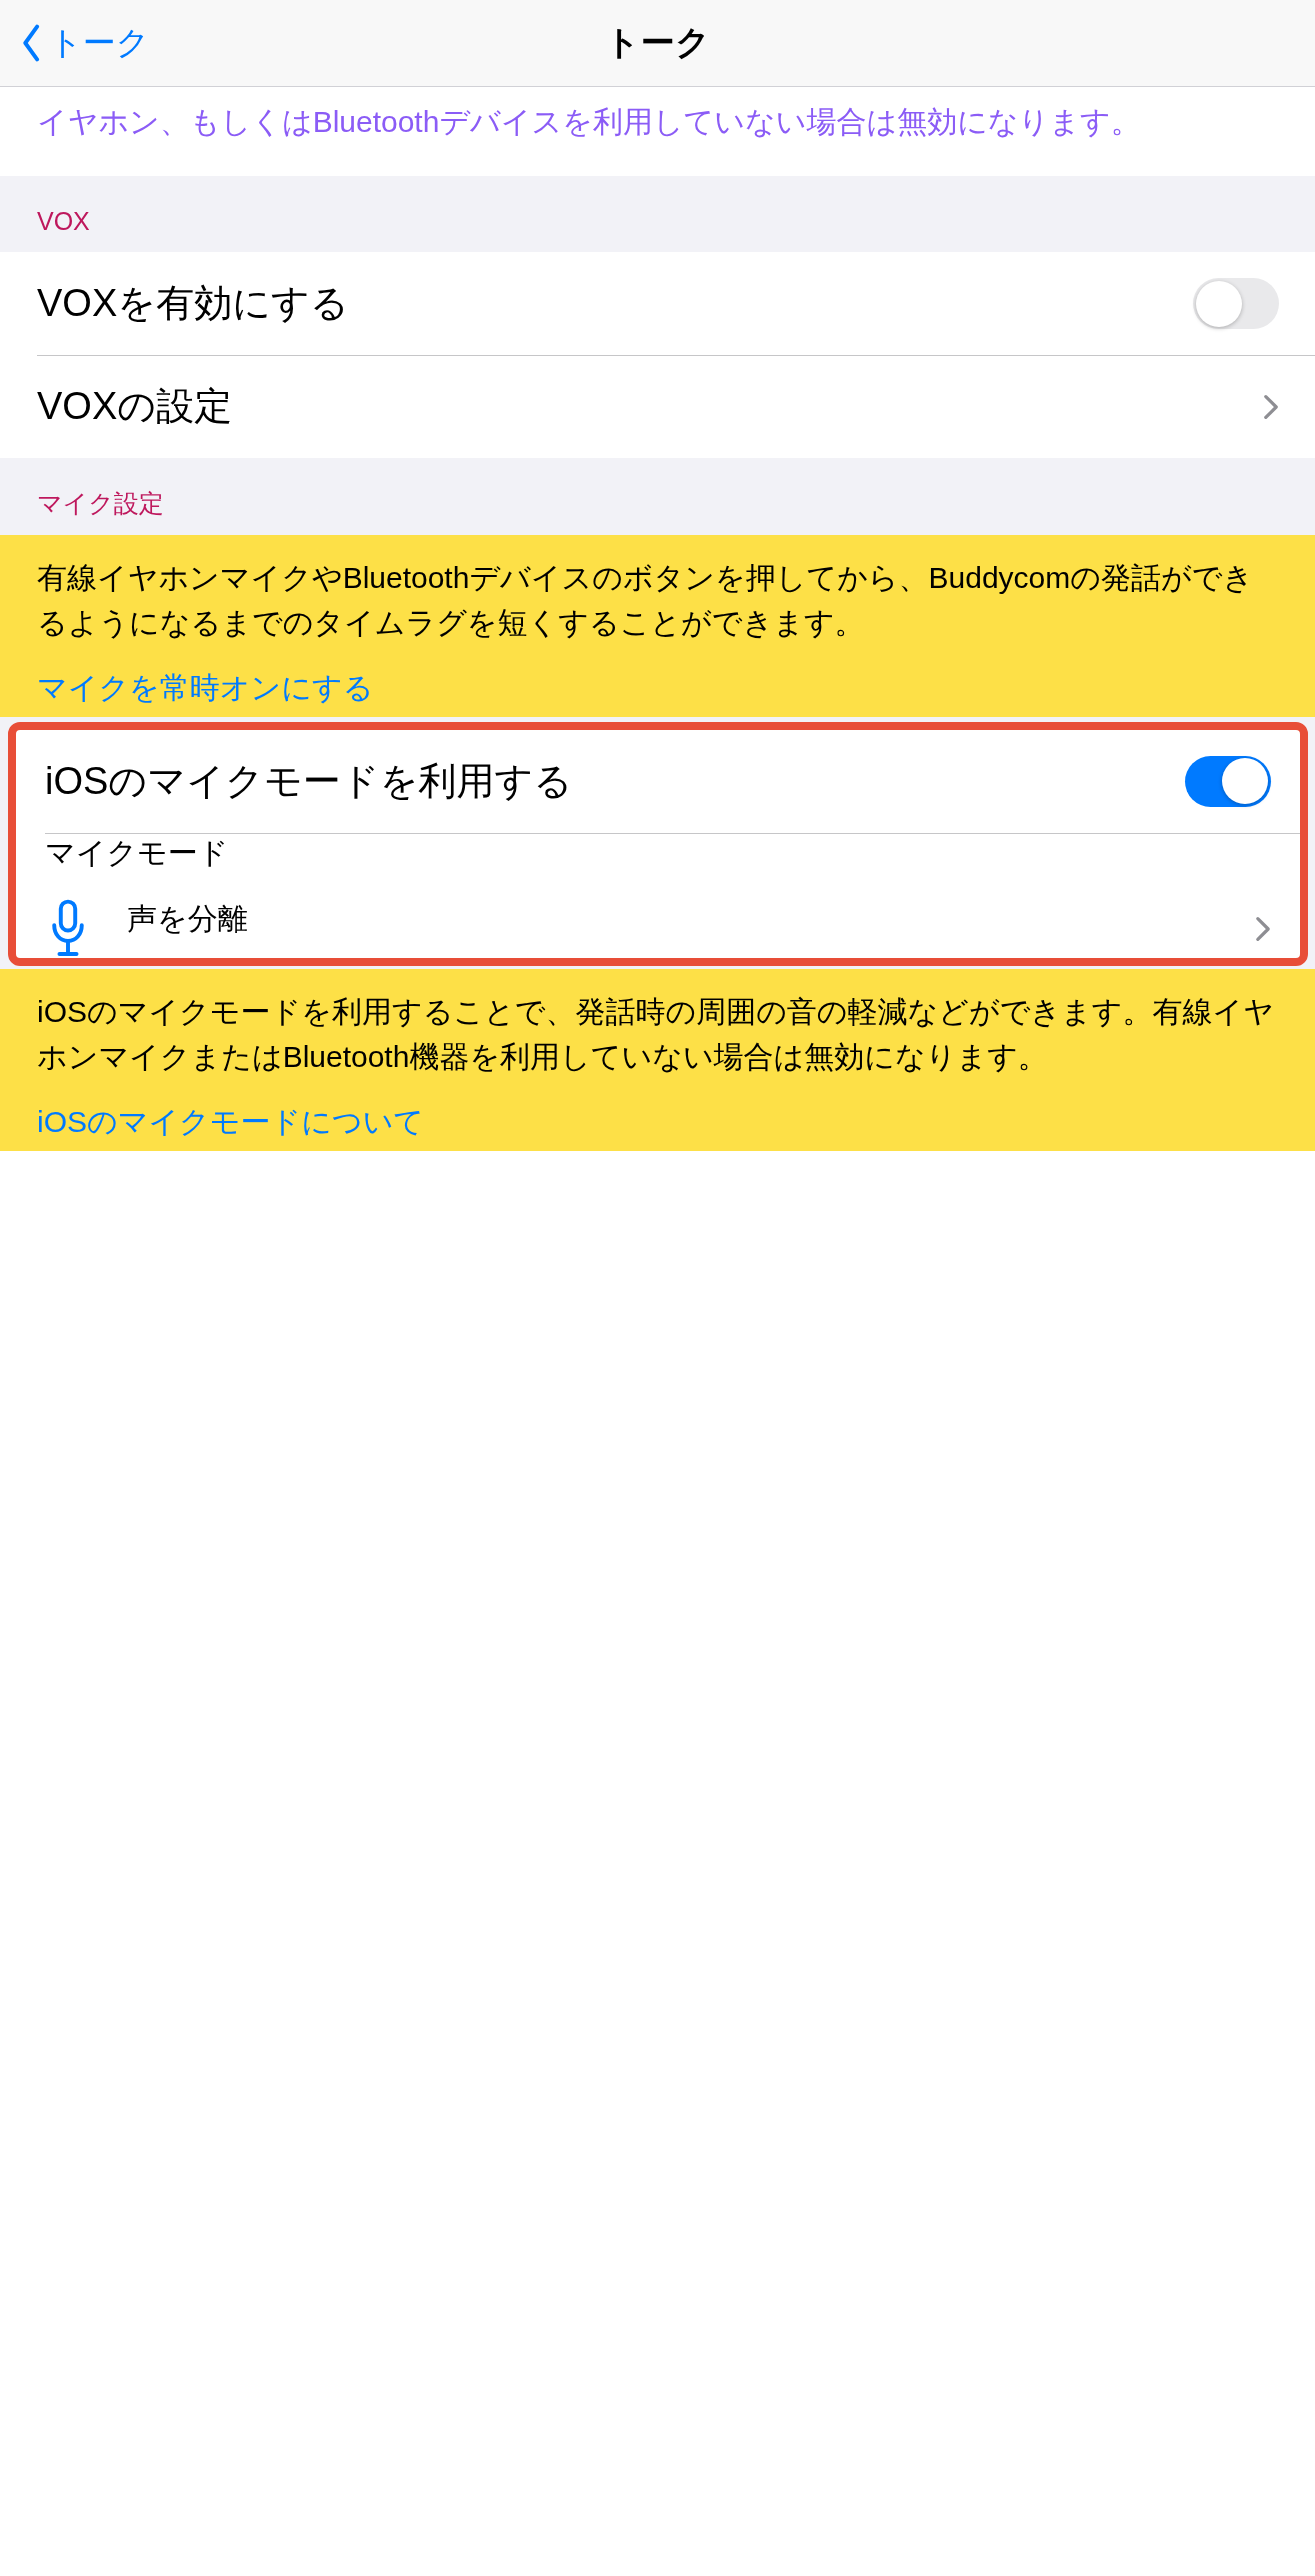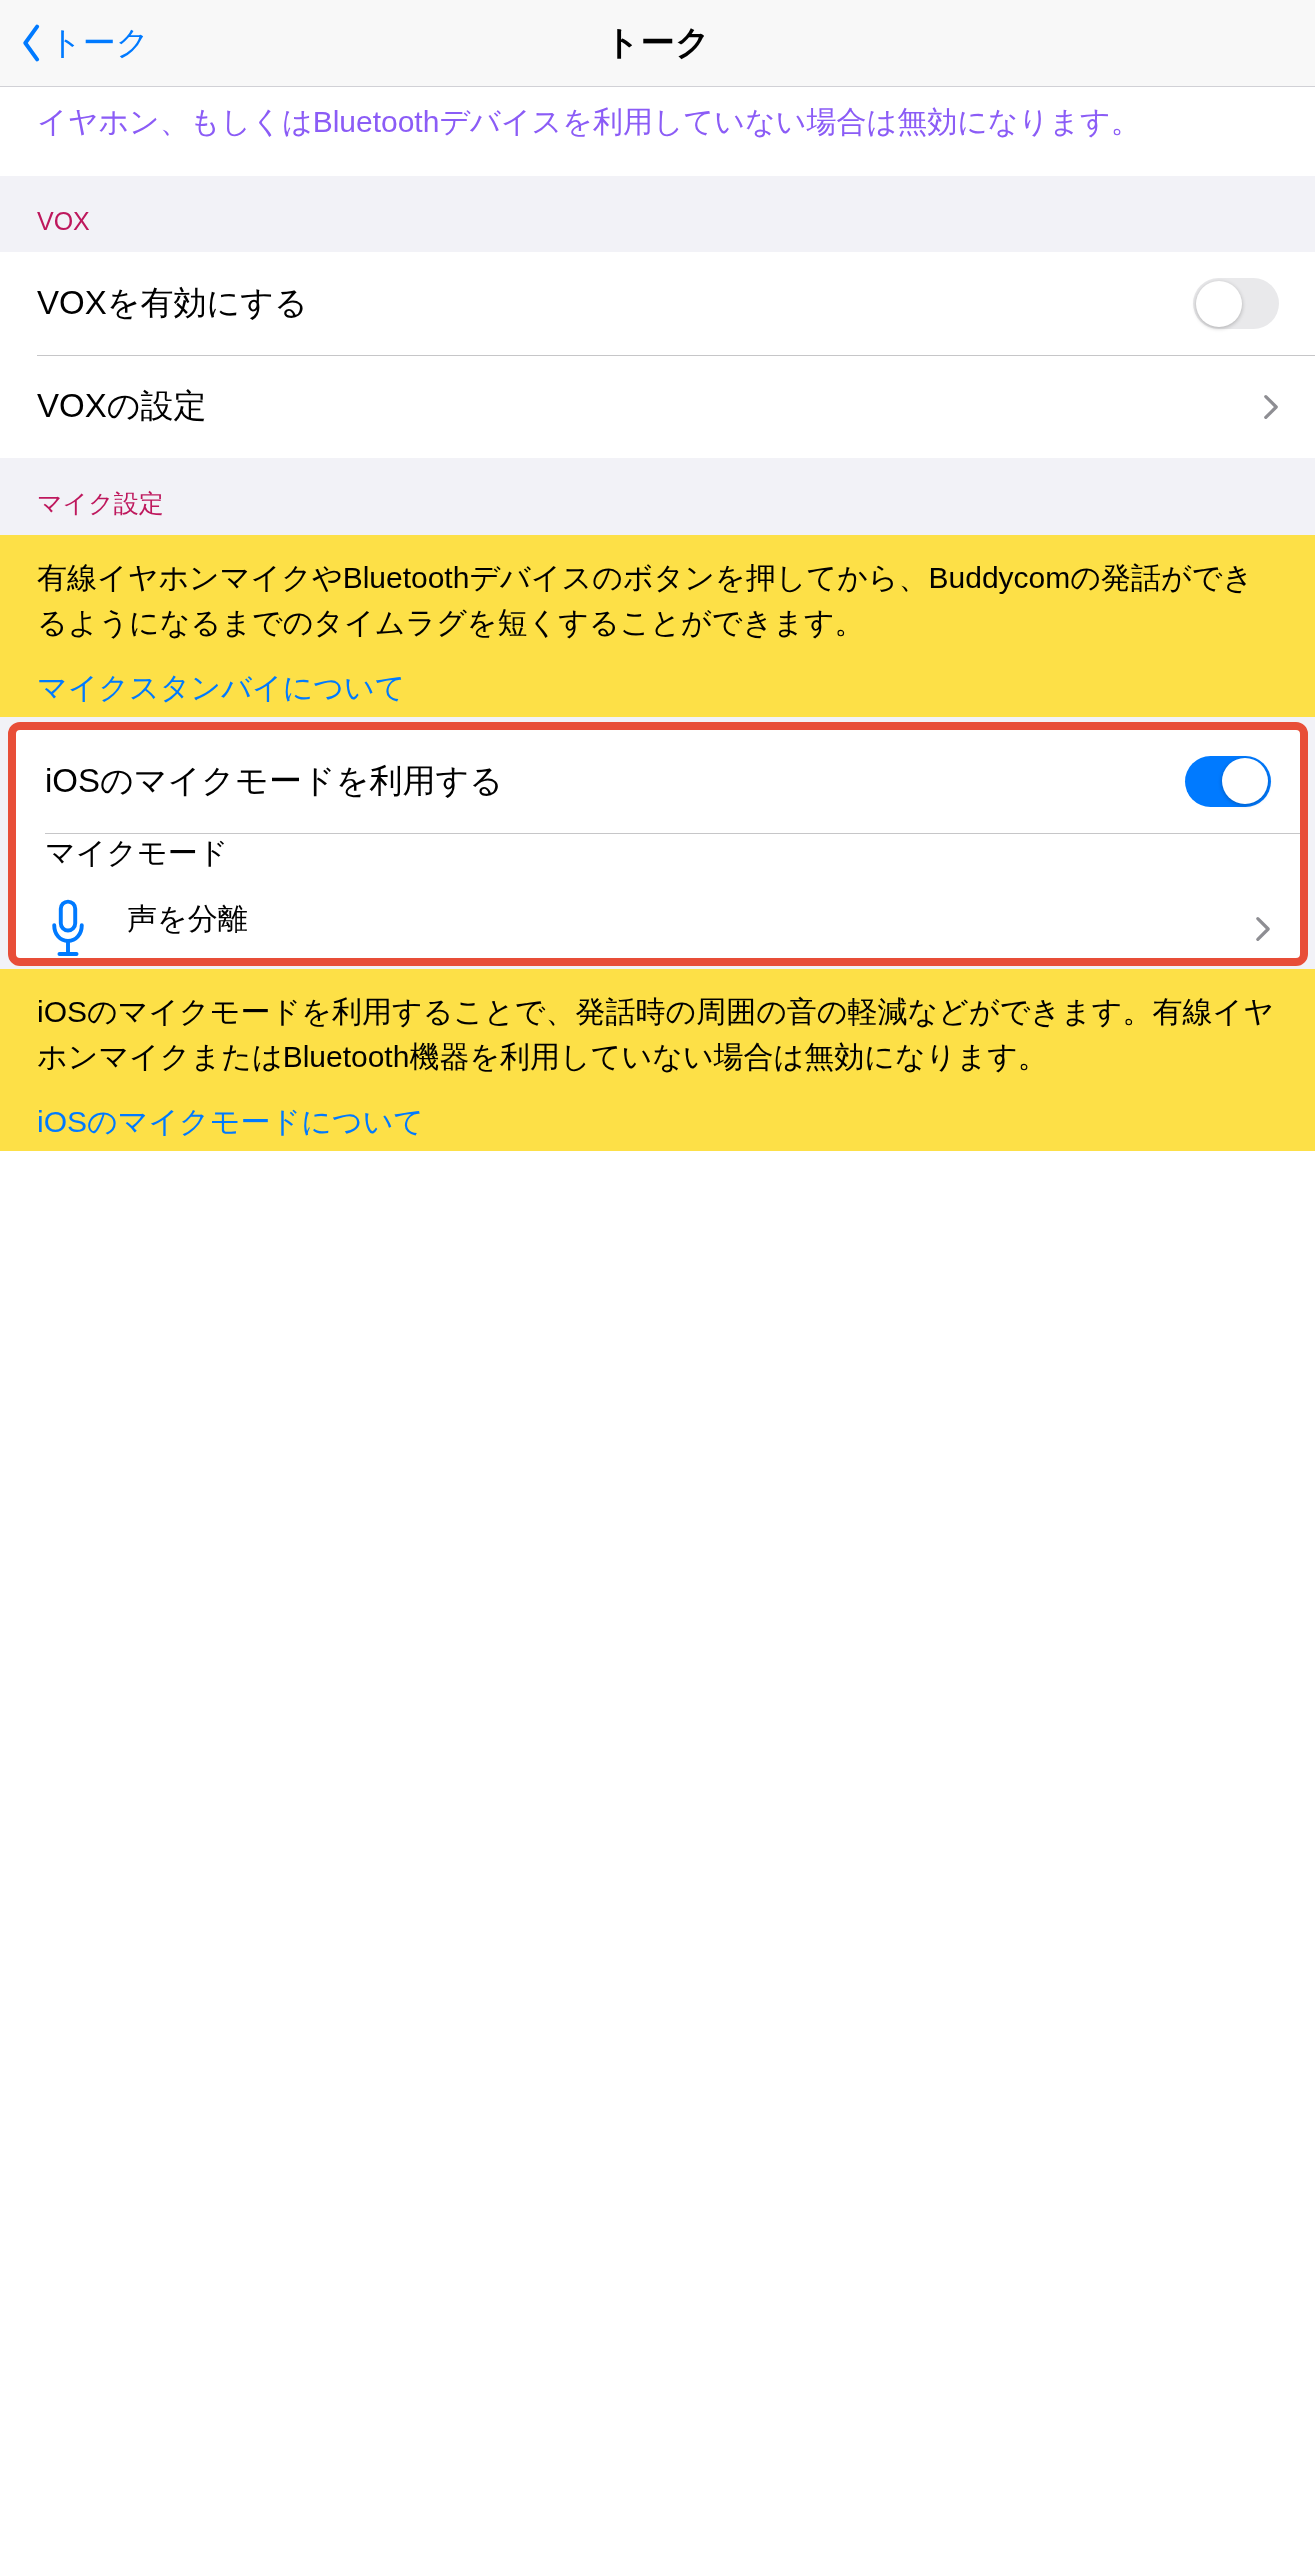--- a/index.html
+++ b/index.html
@@ -73,21 +73,21 @@
     position:relative;
     box-sizing:border-box;
   }
   .cell + .cell::before{
     content:"";
     position:absolute;
     left:37px;right:0;top:0;
     height:0.7px;
     background:var(--ios-sep);
   }
-  .cell .label{font-size:33px;line-height:1.35;}
+  .cell .label{font-size:38px;line-height:1.35;}
   .cell .label .sub{display:block;}
 
   
   .chevron{
     width:16px;height:26px;
     flex:0 0 auto;
   }
   .chevron svg{display:block;width:100%;height:100%;}
   .chevron path{stroke:var(--ios-grey);stroke-width:5;fill:none;stroke-linecap:round;stroke-linejoin:round;}
 
@@ -177,21 +177,21 @@
       </div>
     </div>
   </div>
 </div>
 
 <div class="section">
   <div class="header-text">マイク設定</div>
 
   <div class="block-footer">
     <div>有線イヤホンマイクやBluetoothデバイスのボタンを押してから、Buddycomの発話ができるようになるまでのタイムラグを短くすることができます。</div>
-    <div class="link-line">マイクスタンバイについて</div>
+    <div class="link-line">マイクを常時オンにする</div>
   </div>
 
   <div class="highlight-wrap">
     <div class="cell">
       <div class="label">iOSのマイクモードを利用する</div>
       <div class="switch" data-state="on">
         <div class="knob"></div>
       </div>
     </div>
     <div class="cell mic-mode-cell">

